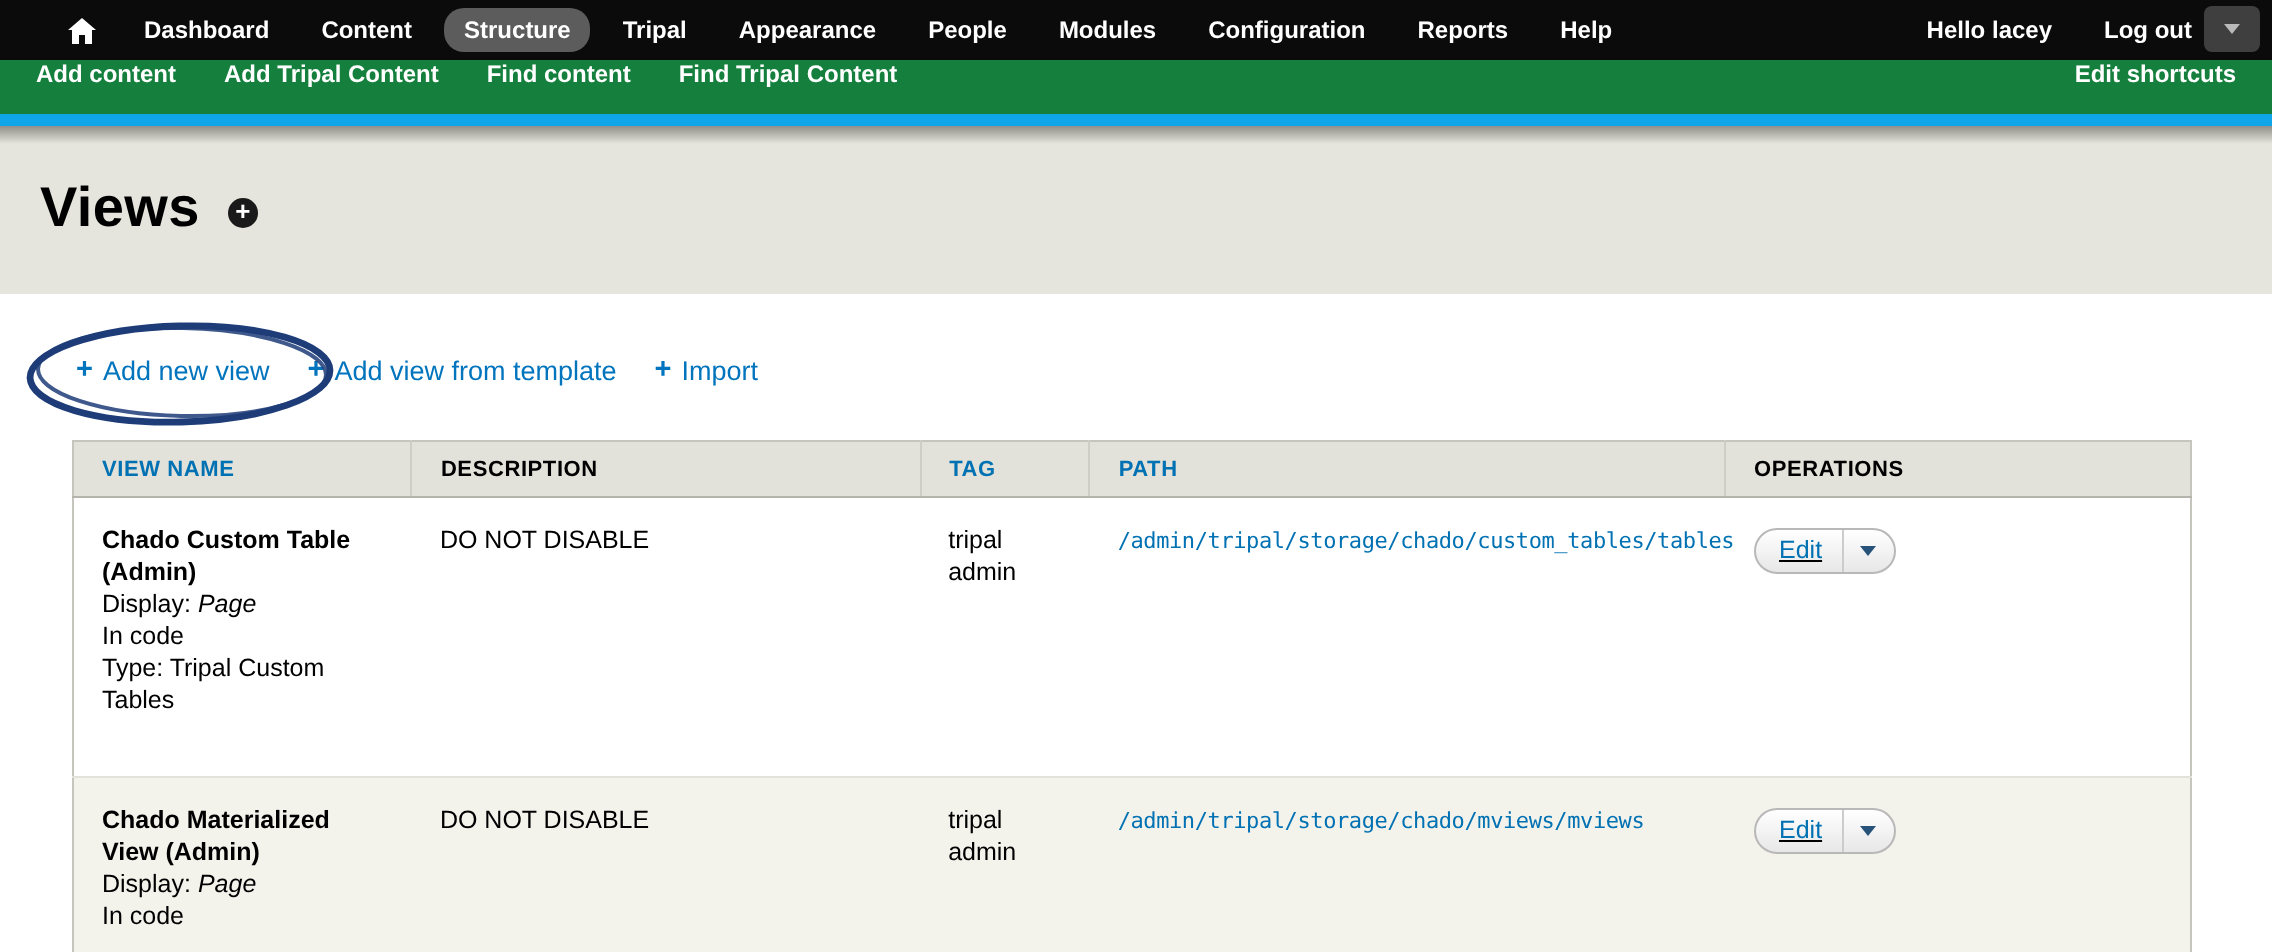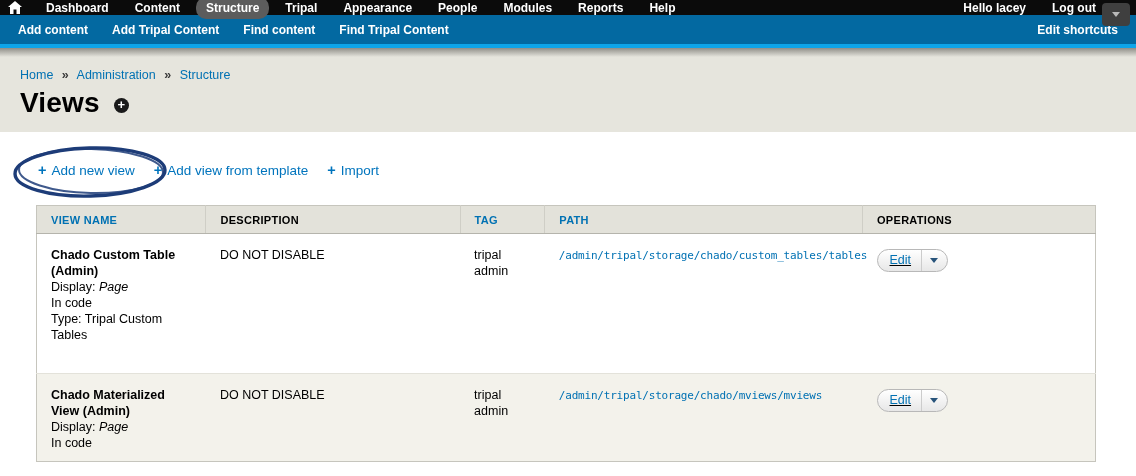--- a/index.html
+++ b/index.html
@@ -1,39 +1,39 @@
 <!DOCTYPE html>
 <html><head>
 <meta charset="utf-8">
 <style>
   * { margin:0; padding:0; box-sizing:border-box; }
   html,body { width:1136px; height:476px; overflow:hidden; background:#fff;
     font-family:"Liberation Sans","DejaVu Sans",sans-serif; }
 
   
-  .topbar { height:15px; background:#0b0b0b; display:flex; align-items:center;
-    padding:0 10px 0 2px; position:relative; }
+  .topbar { height:30px; background:#0b0b0b; display:flex; align-items:center;
+    padding:0 10px 0 28px; position:relative; }
   .home-btn { display:flex; align-items:center; justify-content:center;
     width:26px; height:22px; cursor:pointer; }
   .menu { display:flex; align-items:center; margin-left:8px; }
   .menu a { color:#fff; font-size:12px; font-weight:bold; text-decoration:none;
     padding:4px 10px; margin-right:6px; white-space:nowrap; }
   .menu a.active { background:#5c5c5c; border-radius:10px; }
   .top-right { margin-left:auto; display:flex; align-items:center; }
   .top-right .hello { color:#fff; font-size:12px; font-weight:bold; margin-right:26px; cursor:pointer; }
   .top-right .hello b { font-weight:800; }
   .top-right .logout { color:#fff; font-size:12px; font-weight:bold; text-decoration:none; margin-right:30px; }
   .toolbar-toggle { position:absolute; right:6px; top:3px; width:28px; height:23px;
     background:#3f3f3f; border:none; border-radius:4px; cursor:pointer;
     display:flex; align-items:center; justify-content:center; }
   .caret-lt { width:0; height:0; border:4px solid transparent; border-top:5px solid #b9b9b9; margin-top:4px; }
 
   
-  .shortcutbar { height:33px; background:#0369a1; border-bottom:4px solid #0ea5e9;
-    display:flex; align-items:center; padding:0 18px; }
+  .shortcutbar { height:33px; background:#15803d; border-bottom:6px solid #0ea5e9;
+    display:flex; padding:0 18px; }
   .shortcutbar a { color:#fff; font-size:12px; font-weight:bold; text-decoration:none;
     margin-right:24px; white-space:nowrap; }
   .shortcutbar .edit-shortcuts { margin-left:auto; margin-right:0; }
 
   
   .band { height:84px; background:linear-gradient(to bottom,#8f8e88 0,#e6e5dd 9px,#e6e5dd 100%);
     position:relative; padding:20px 0 0 20px; }
   .breadcrumb { font-size:12.5px; }
   .breadcrumb a { color:#0071b3; text-decoration:none; }
   .breadcrumb .sep { color:#3a3a3a; margin:0 5px; font-weight:bold; }
@@ -94,20 +94,21 @@
       </svg>
   </span>
   <nav class="menu">
     <a href="#">Dashboard</a>
     <a href="#">Content</a>
     <a href="#" class="active">Structure</a>
     <a href="#">Tripal</a>
     <a href="#">Appearance</a>
     <a href="#">People</a>
     <a href="#">Modules</a>
+    <a href="#">Configuration</a>
     <a href="#">Reports</a>
     <a href="#">Help</a>
   </nav>
   <div class="top-right">
     <span class="hello"><span>Hello</span>&nbsp;<b>lacey</b></span>
     <a href="#" class="logout">Log out</a>
   </div>
   <button class="toolbar-toggle">
     <span class="caret-lt"></span>
   </button>
@@ -115,27 +116,20 @@
 
 <div class="shortcutbar">
   <a href="#">Add content</a>
   <a href="#">Add Tripal Content</a>
   <a href="#">Find content</a>
   <a href="#">Find Tripal Content</a>
   <a href="#" class="edit-shortcuts">Edit shortcuts</a>
 </div>
 
 <div class="band">
-  <nav class="breadcrumb">
-    <a href="#">Home</a>
-    <span class="sep">»</span>
-    <a href="#">Administration</a>
-    <span class="sep">»</span>
-    <a href="#">Structure</a>
-  </nav>
   <div class="title-row">
     <h1 class="page-title">Views</h1>
     <span class="add-shortcut">+</span>
   </div>
   <div class="tabs">
   </div>
 </div>
 
 <div class="content">
 

